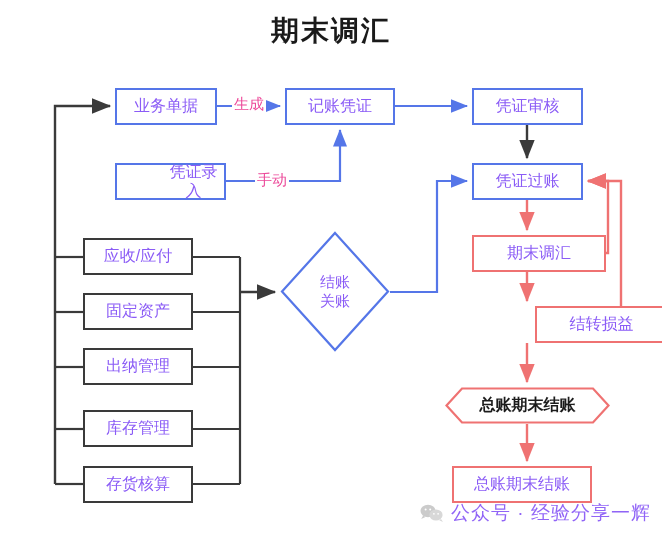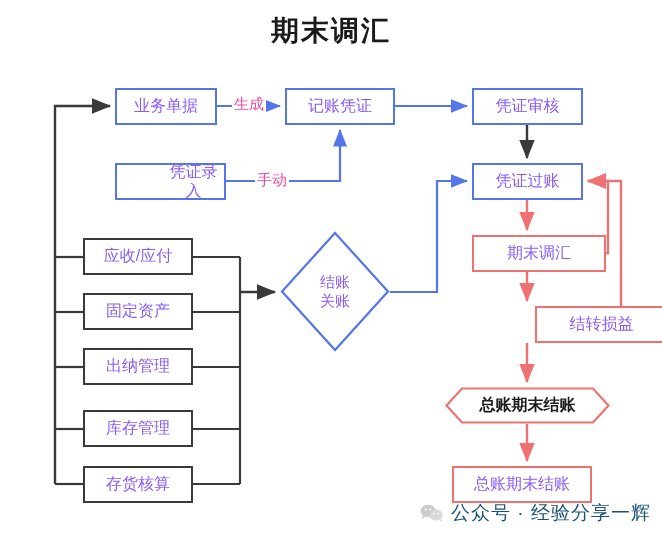--- a/index.html
+++ b/index.html
@@ -37,21 +37,21 @@
     font-size:16px;color:#1c1c1c;font-weight:bold;
   }
   .hex-label{position:relative;z-index:2;}
   .edge-label{
     position:absolute;font-size:15px;color:#ec4899;background:#ffffff;
     padding:0 2px;white-space:nowrap;margin-top:16px;
   }
   .watermark{
     position:absolute;left:420px;top:500px;
     display:flex;align-items:center;gap:7px;
-    color:#0c4a6e;font-size:19px;letter-spacing:1px;
+    color:#8b5cf6;font-size:19px;letter-spacing:1px;
     opacity:.95;
   }
   .wm-icon{display:block;}
 </style>
 </head>
 <body>
 
 <div>
 
   <div class="title">期末调汇</div>

